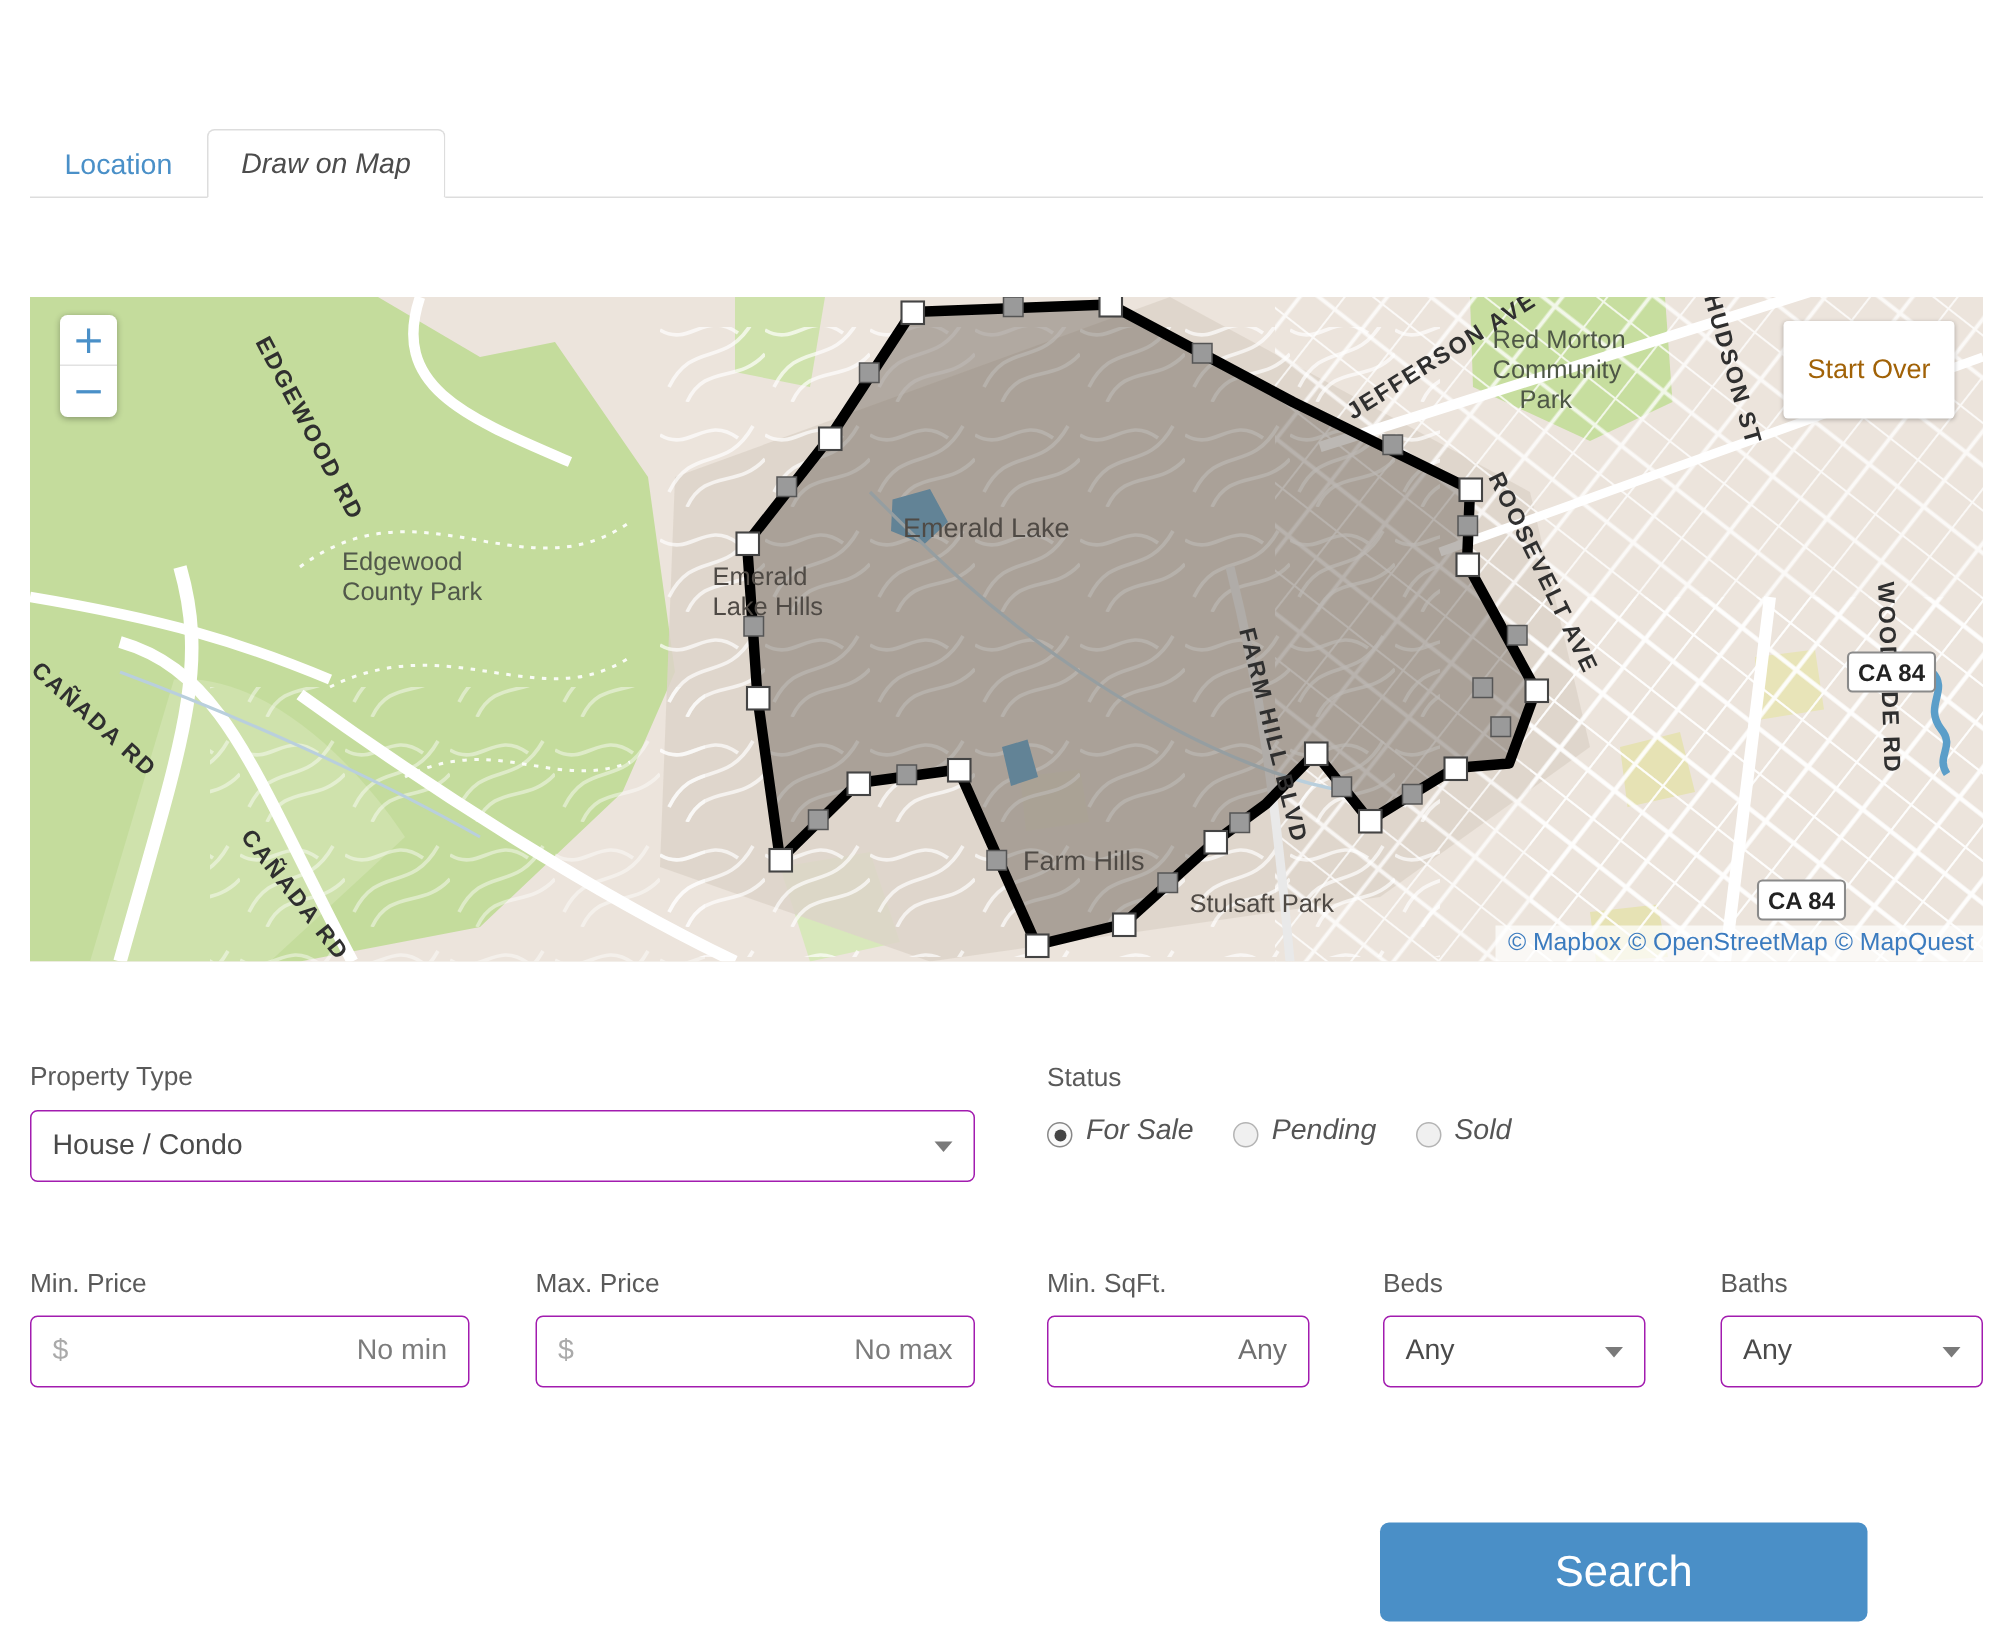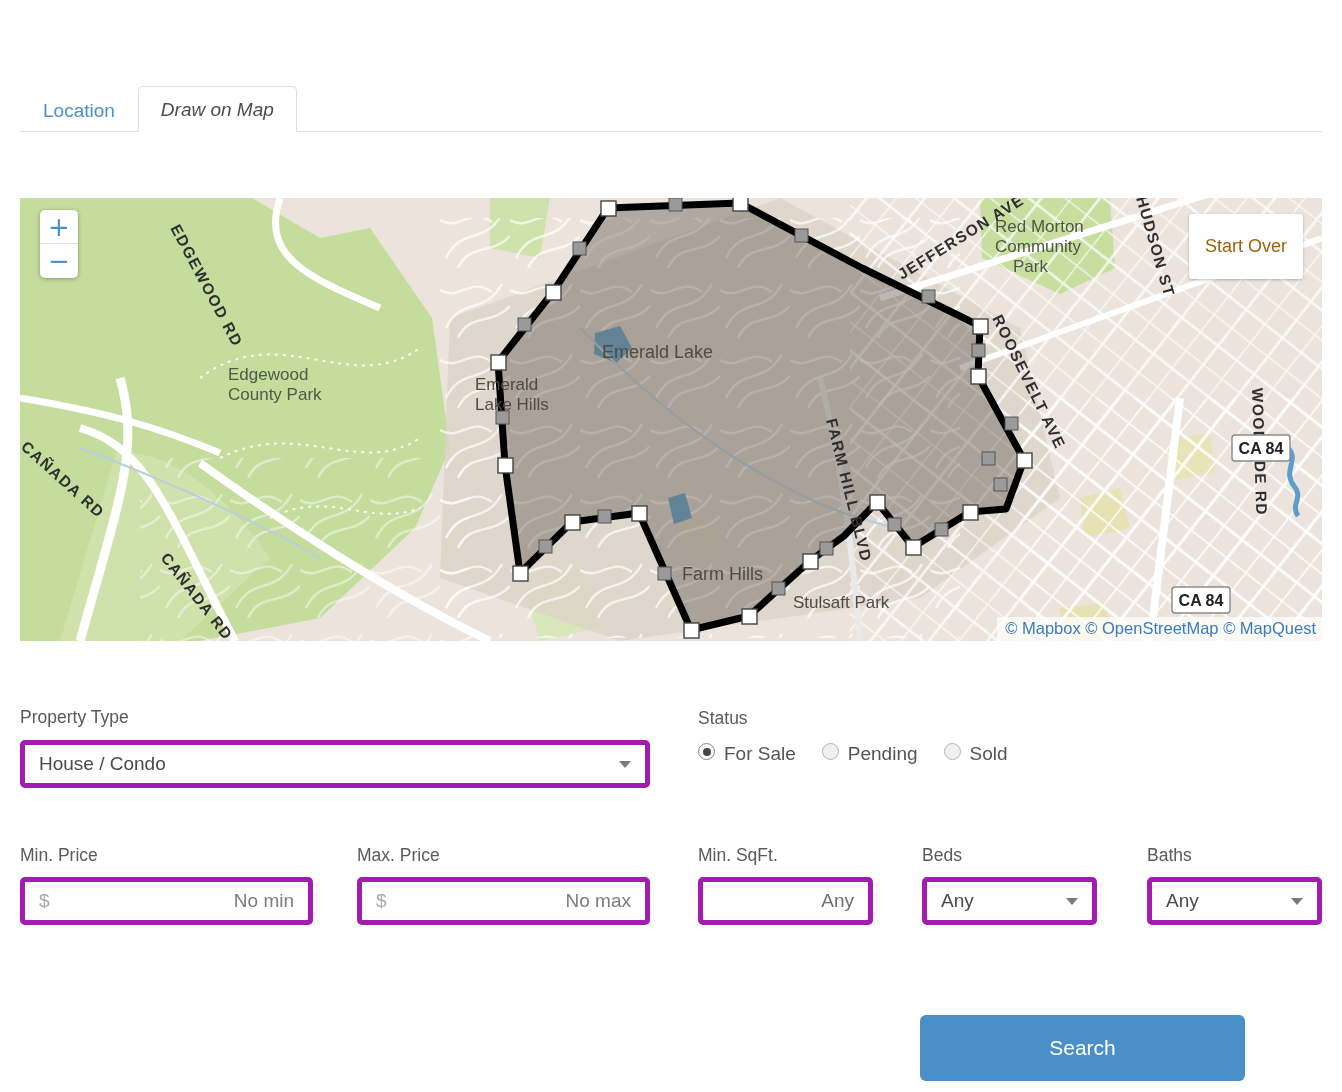--- a/index.html
+++ b/index.html
@@ -80,38 +80,38 @@
     color: #3b7bbf; white-space: nowrap;
   }
   .attribution a { color: #3b7bbf; text-decoration: none; cursor: pointer; }
 
   
   .field-label {
     position: absolute; font-size: 17.5px; color: #5a5a5a;
   }
   .control {
     position: absolute; background: #fff;
-    border: 5px solid #a21caf; border-radius: 5px;
+    border: 1px solid #a21caf; border-radius: 5px;
     font-size: 19px; color: #4a4a4a;
     display: flex; align-items: center;
   }
   .select-ctrl { padding: 0 14px; justify-content: space-between; cursor: pointer; }
   .caret {
     width: 0; height: 0; border-left: 6px solid transparent;
     border-right: 6px solid transparent; border-top: 7px solid #7a7a7a;
   }
   .money { padding: 0 14px; justify-content: space-between; }
   .money .cur { color: #aaa; font-size: 19px; }
   .money .ph { color: #7c7c7c; }
   .text-ctrl { padding: 0 14px; justify-content: flex-end; }
   .text-ctrl .ph { color: #6f6f6f; }
 
   
   .radio-row { position: absolute; left: 698px; top: 743px; display: flex; align-items: center; }
-  .radio-item { display: flex; align-items: flex-start; margin-right: 26px; cursor: pointer; }
+  .radio-item { display: flex; align-items: flex-end; margin-right: 26px; cursor: pointer; font-style: italic; }
   .radio {
     width: 17px; height: 17px; border-radius: 50%;
     border: 1px solid #b4b4b4; background: #f0f0f0;
     display: flex; align-items: center; justify-content: center;
     margin-right: 9px; flex: none;
   }
   .radio.checked { background: #fafafa; border-color: #888; }
   .radio.checked::after {
     content: ""; width: 8px; height: 8px; border-radius: 50%; background: #444;
   }
@@ -124,21 +124,21 @@
     width: 16px; height: 16px; border-radius: 3px;
     border: 1px solid #bbb; background: #eee; margin-right: 8px; flex: none;
   }
   .check-label { font-size: 19px; color: #555; }
 
   
   .search-btn {
     position: absolute; left: 920px; top: 1015px;
     width: 325px; height: 66px;
     background: #4a8fc7; border-radius: 6px;
-    color: #fff; font-size: 21px;
+    color: #fff; font-size: 29px;
     display: flex; align-items: center; justify-content: center;
     cursor: pointer;
   }
 </style>
 </head>
 <body>
 
 <div class="page">
 
 

